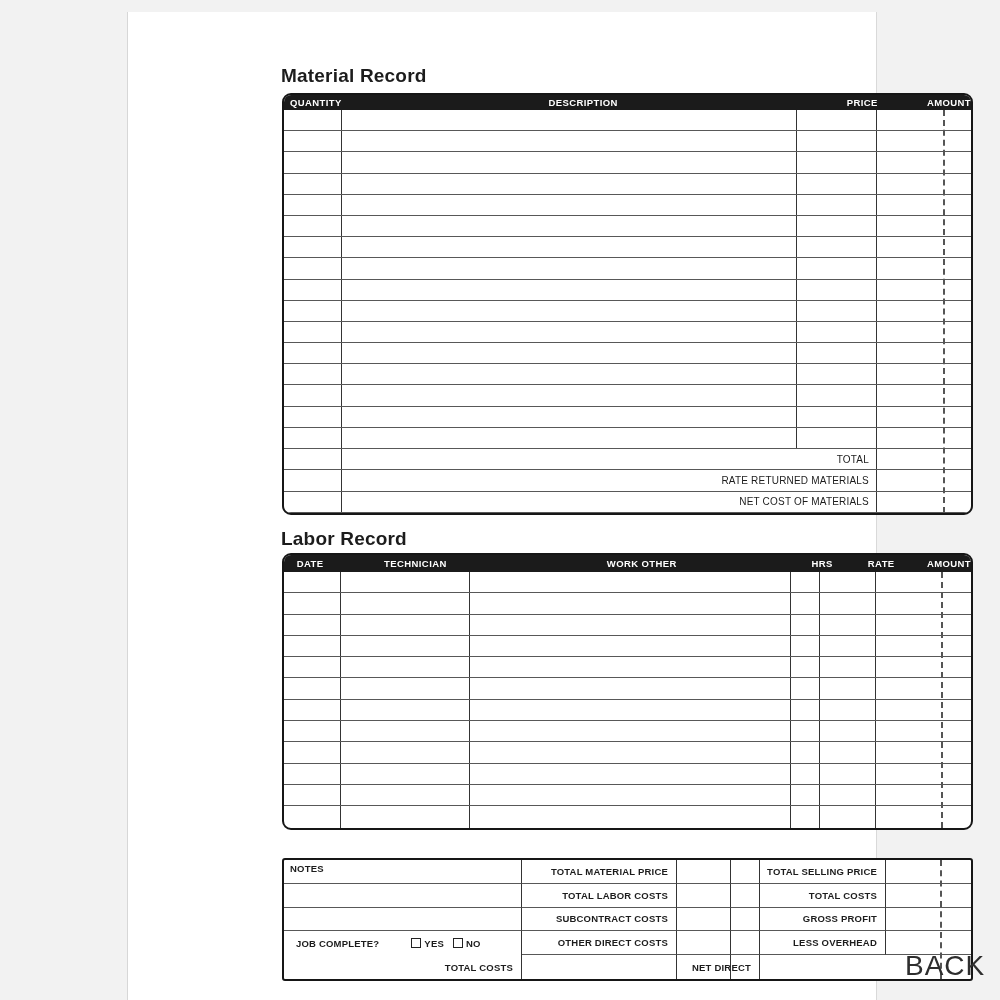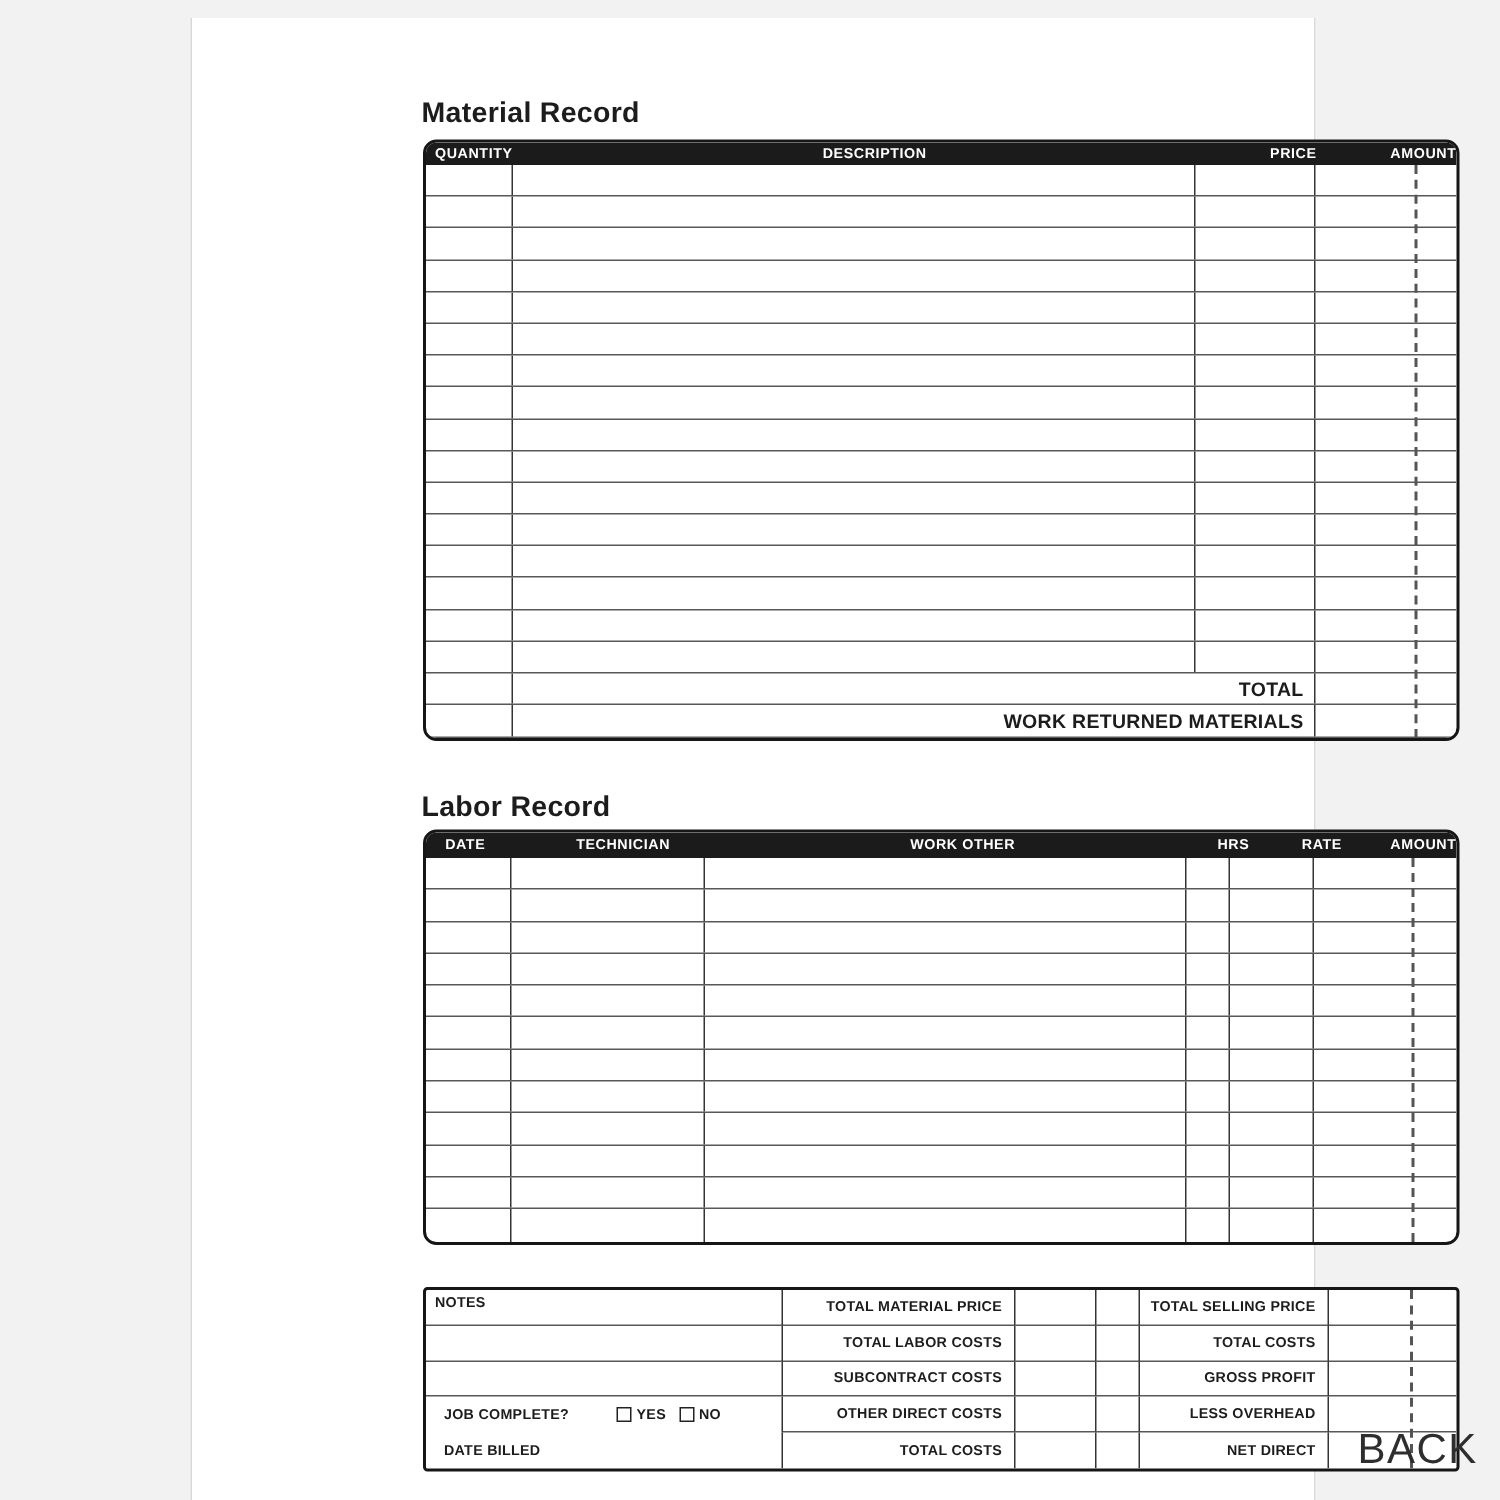--- a/index.html
+++ b/index.html
@@ -47,21 +47,21 @@
   .material .th.c-p{width:80px;}
   .material .th.c-a{flex:1;}
   .material .row{height:21.2px;}
   .material .cell.c-q{width:58px;}
   .material .cell.c-d{width:455px;}
   .material .cell.c-p{width:80px;}
   .material .cell.c-a{flex:1;border-right:none;}
   .material .frow{height:21.4px;}
   .material .frow .flabel{
     width:535px;box-sizing:border-box;display:flex;align-items:center;justify-content:flex-end;
-    padding-right:7px;font-size:13px;font-weight:700;color:#1c1c1c;letter-spacing:.2px;
+    padding-right:7px;font-size:10px;font-weight:400;color:#1c1c1c;letter-spacing:.2px;
     border-right:1.5px solid #343434;
   }
   .material .frow:last-child{border-bottom:none;}
   .material .dash-overlay{left:659px;top:15px;bottom:0;}
   
   .labor{left:154px;top:541px;width:691px;}
   .labor .thead{height:17px;gap:20px;}
   .labor .th.c-date{width:57px;}
   .labor .th.c-tech{width:129px;}
   .labor .th.c-work{width:321px;}
@@ -222,21 +222,26 @@
         </div>
         </div>
 
       <div class="row frow">
         <div class="cell c-q vline"></div>
         <div class="flabel">TOTAL</div>
         <div class="cell c-a"></div>
       </div>
       <div class="row frow">
         <div class="cell c-q vline"></div>
-        <div class="flabel">WORK RETURNED MATERIALS</div>
+        <div class="flabel">RATE RETURNED MATERIALS</div>
+        <div class="cell c-a"></div>
+      </div>
+      <div class="row frow">
+        <div class="cell c-q vline"></div>
+        <div class="flabel">NET COST OF MATERIALS</div>
         <div class="cell c-a"></div>
       </div>
 
       <div class="dash-overlay"></div>
     </div>
 
     <h2 class="section-title" style="left:153px;top:516px;">Labor Record</h2>
 
     <div class="tframe labor">
       <div class="thead">
@@ -386,23 +391,20 @@
           <span class="checkbox"></span>
           <span>NO</span>
         </span>
       </div>
       <div class="scell br bb rlab">OTHER DIRECT COSTS</div>
       <div class="scell br bb"></div>
       <div class="scell br bb"></div>
       <div class="scell br bb rlab">LESS OVERHEAD</div>
       <div class="scell bb"></div>
 
-      <div class="scell br llab">
-        <span>DATE BILLED</span>
-      </div>
       <div class="scell br rlab">TOTAL COSTS</div>
       <div class="scell br"></div>
       <div class="scell br"></div>
       <div class="scell br rlab">NET DIRECT</div>
       <div class="scell"></div>
 
       <div class="dash-overlay"></div>
     </div>
 
   </div>

